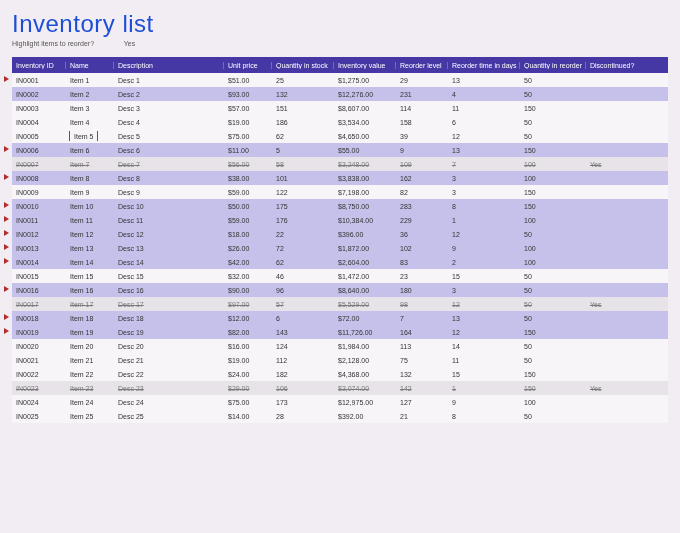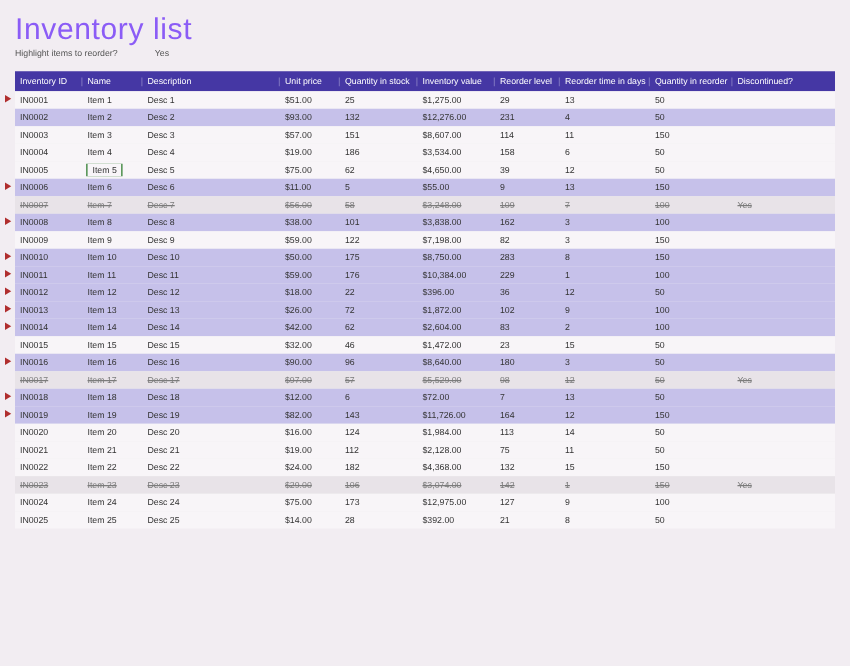--- a/index.html
+++ b/index.html
@@ -8,21 +8,21 @@
     font-family: "Segoe UI", Arial, sans-serif;
     background: #f2edf2;
     width: 680px;
     font-size: 8px;
     color: #333;
   }
   .page { padding: 10px 12px 0 12px; }
   .title {
     font-size: 24px;
     font-weight: 300;
-    color: #8b5cf6;
+    color: #1d4ed8;
     letter-spacing: 0.5px;
     margin: 0 0 2px 0;
   }
   .subhead {
     font-size: 7px;
     color: #555;
     margin-bottom: 10px;
   }
   .subhead .label { display: inline-block; width: 110px; }
   .sheet { width: 100%; }

